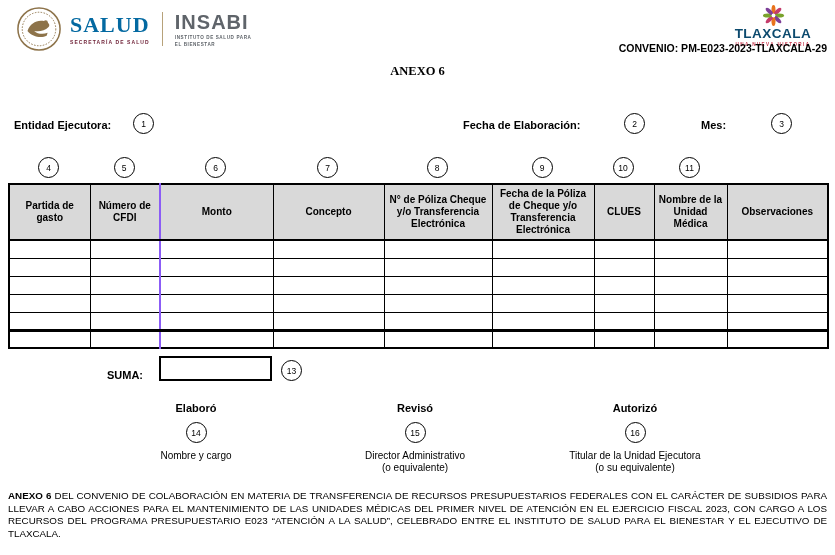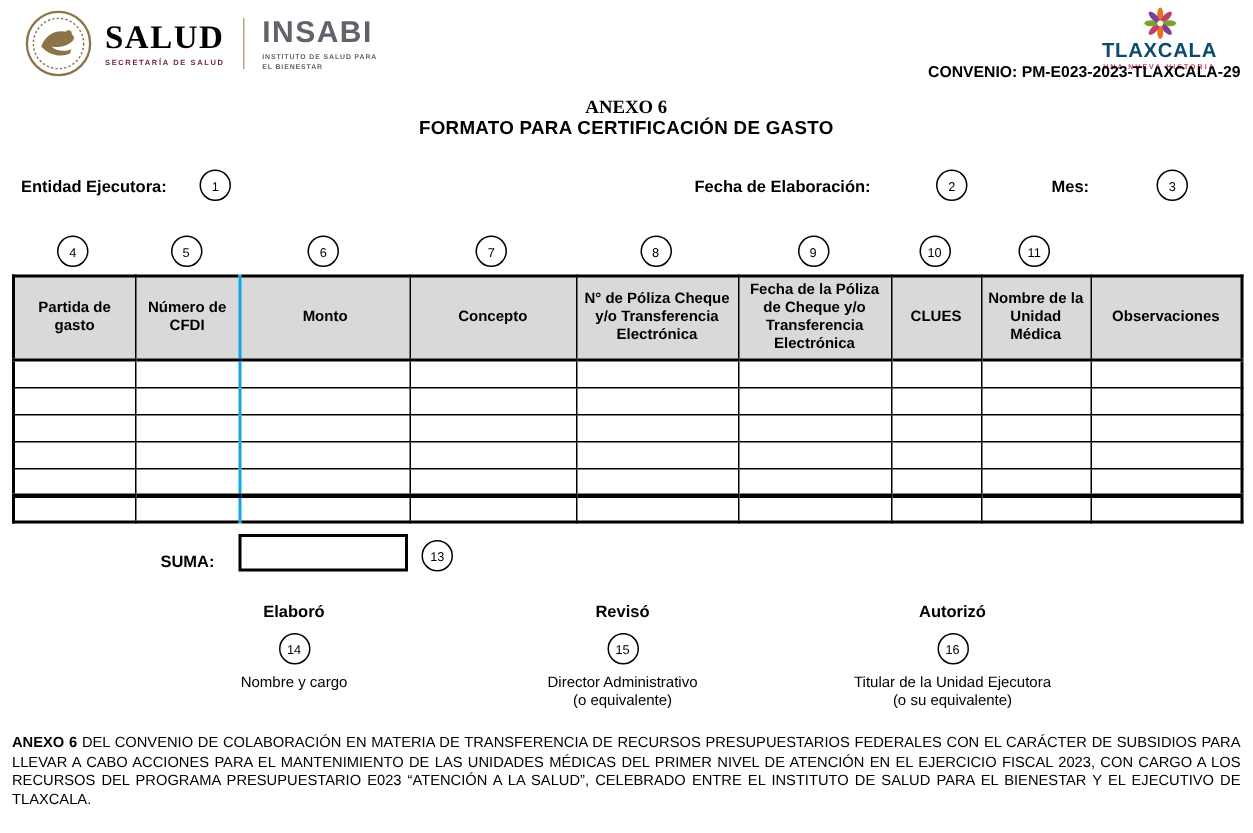--- a/index.html
+++ b/index.html
@@ -4,21 +4,21 @@
 <style>
   * { margin:0; padding:0; box-sizing:border-box; }
   html,body { background:#ffffff; }
   body { font-family:"Liberation Sans", sans-serif; color:#000; }
   .page { position:relative; width:835px; height:555px; background:#fff; overflow:hidden; }
 
   
   .gov-logos { position:absolute; top:6px; left:16px; display:flex; align-items:center; }
   .seal { width:46px; height:46px; }
   .salud-block { margin-left:8px; }
-  .salud-title { font-family:"Liberation Serif", serif; font-weight:bold; font-size:22px; letter-spacing:1px; color:#000000; line-height:1; }
+  .salud-title { font-family:"Liberation Serif", serif; font-weight:bold; font-size:22px; letter-spacing:1px; color:#0369a1; line-height:1; }
   .salud-sub { font-size:5px; letter-spacing:1.1px; color:#6c1d33; font-weight:bold; margin-top:3px; }
   .logo-divider { width:1px; height:34px; background:#b7a27a; margin:0 12px; }
   .insabi-block { padding-top:2px; }
   .insabi-title { font-weight:bold; font-size:20px; letter-spacing:1px; color:#5f646a; line-height:1; }
   .insabi-sub { font-size:4.6px; letter-spacing:0.6px; color:#5f646a; font-weight:bold; margin-top:3px; line-height:1.5; }
 
   .tlax-block { position:absolute; top:4px; right:12px; width:100px; text-align:center; }
   .tlax-flower { width:23px; height:23px; display:block; margin:0 auto; }
   .tlax-title { font-weight:bold; font-size:13.5px; letter-spacing:0.5px; color:#0c4a6e; line-height:1.05; }
   .tlax-sub { font-size:4.6px; letter-spacing:1.4px; color:#c8384e; font-weight:bold; margin-top:1px; }
@@ -52,21 +52,21 @@
   .cw5{width:102px}.cw6{width:60px}.cw7{width:73px}.cw8{width:101px}
 
   
   .main-table { position:absolute; top:183px; left:8px; width:819px;
                 border-collapse:collapse; table-layout:fixed; border:2px solid #000; }
   .main-table th { background:#d9d9d9; border:1px solid #000; border-bottom:2px solid #000;
                    font-size:10px; font-weight:bold; text-align:center; vertical-align:middle;
                    height:56px; padding:2px 3px; line-height:1.18; }
   .main-table td { border:1px solid #000; height:18px; background:#fff; }
   .main-table tr.thick-top td { border-top:3px solid #000; }
-  .main-table .monto-col { border-left:2px solid #0ea5e9; }
+  .main-table .monto-col { border-left:2px solid #8b5cf6; }
 
   
   .suma-row { position:absolute; top:357px; left:8px; display:flex; align-items:flex-end; }
   .suma-spacer { width:151px; text-align:right; padding-right:16px; padding-top:6px;
                  font-weight:bold; font-size:11px; }
   .suma-box { width:113px; height:25px; border:2px solid #000; background:#fff; margin-top:-1px; }
   .circ-13 { margin:2px 0 0 9px; }
 
   
   .signatures { position:absolute; top:402px; left:0; right:0; height:72px; }
@@ -123,21 +123,20 @@
         <circle r="2" fill="#fff"></circle>
       </g>
     </svg>
     <div class="tlax-title">TLAXCALA</div>
     <div class="tlax-sub">UNA NUEVA HISTORIA</div>
   </div>
 
   <div class="convenio">CONVENIO: PM-E023-2023-TLAXCALA-29</div>
 
   <div class="title1">ANEXO 6</div>
-  <div class="title2">FORMATO PARA CERTIFICACIÓN DE GASTO</div>
 
   <div class="field-label lbl-entidad">Entidad Ejecutora:</div>
   <div class="circle circ-1">1</div>
   <div class="field-label lbl-fecha">Fecha de Elaboración:</div>
   <div class="circle circ-2">2</div>
   <div class="field-label lbl-mes">Mes:</div>
   <div class="circle circ-3">3</div>
 
   <div class="circles-row">
     <div class="circ-cell cw0">

